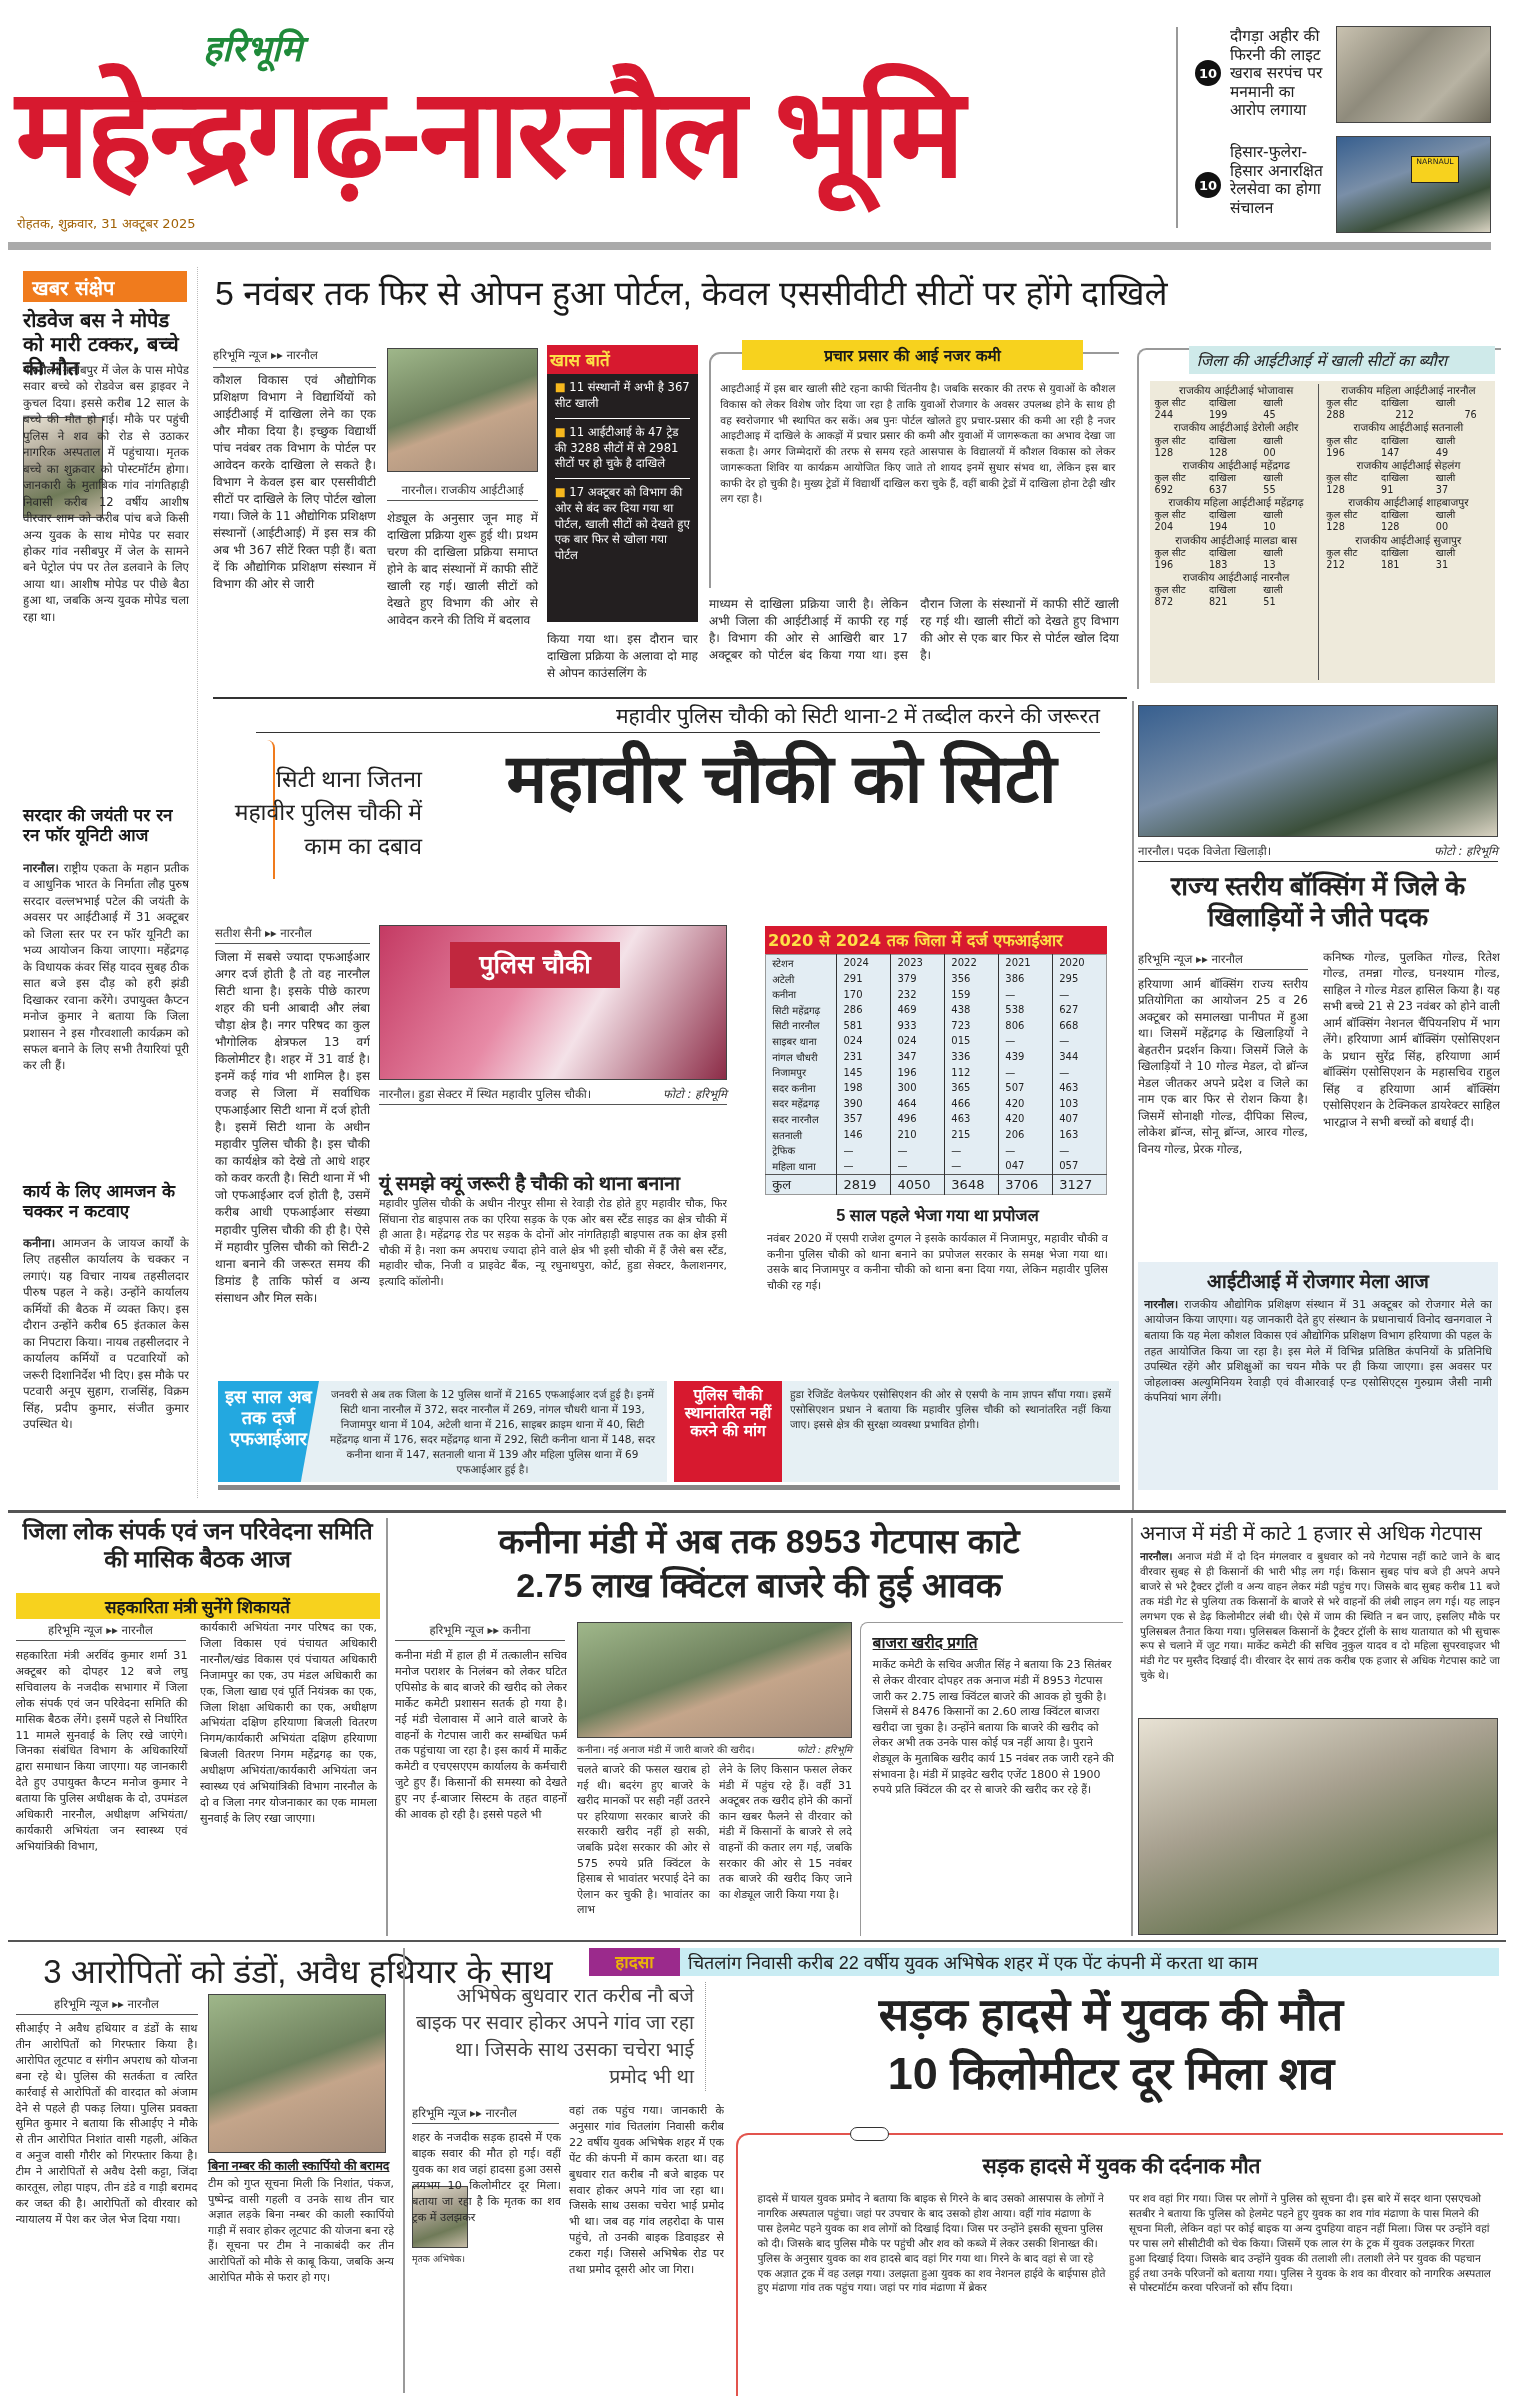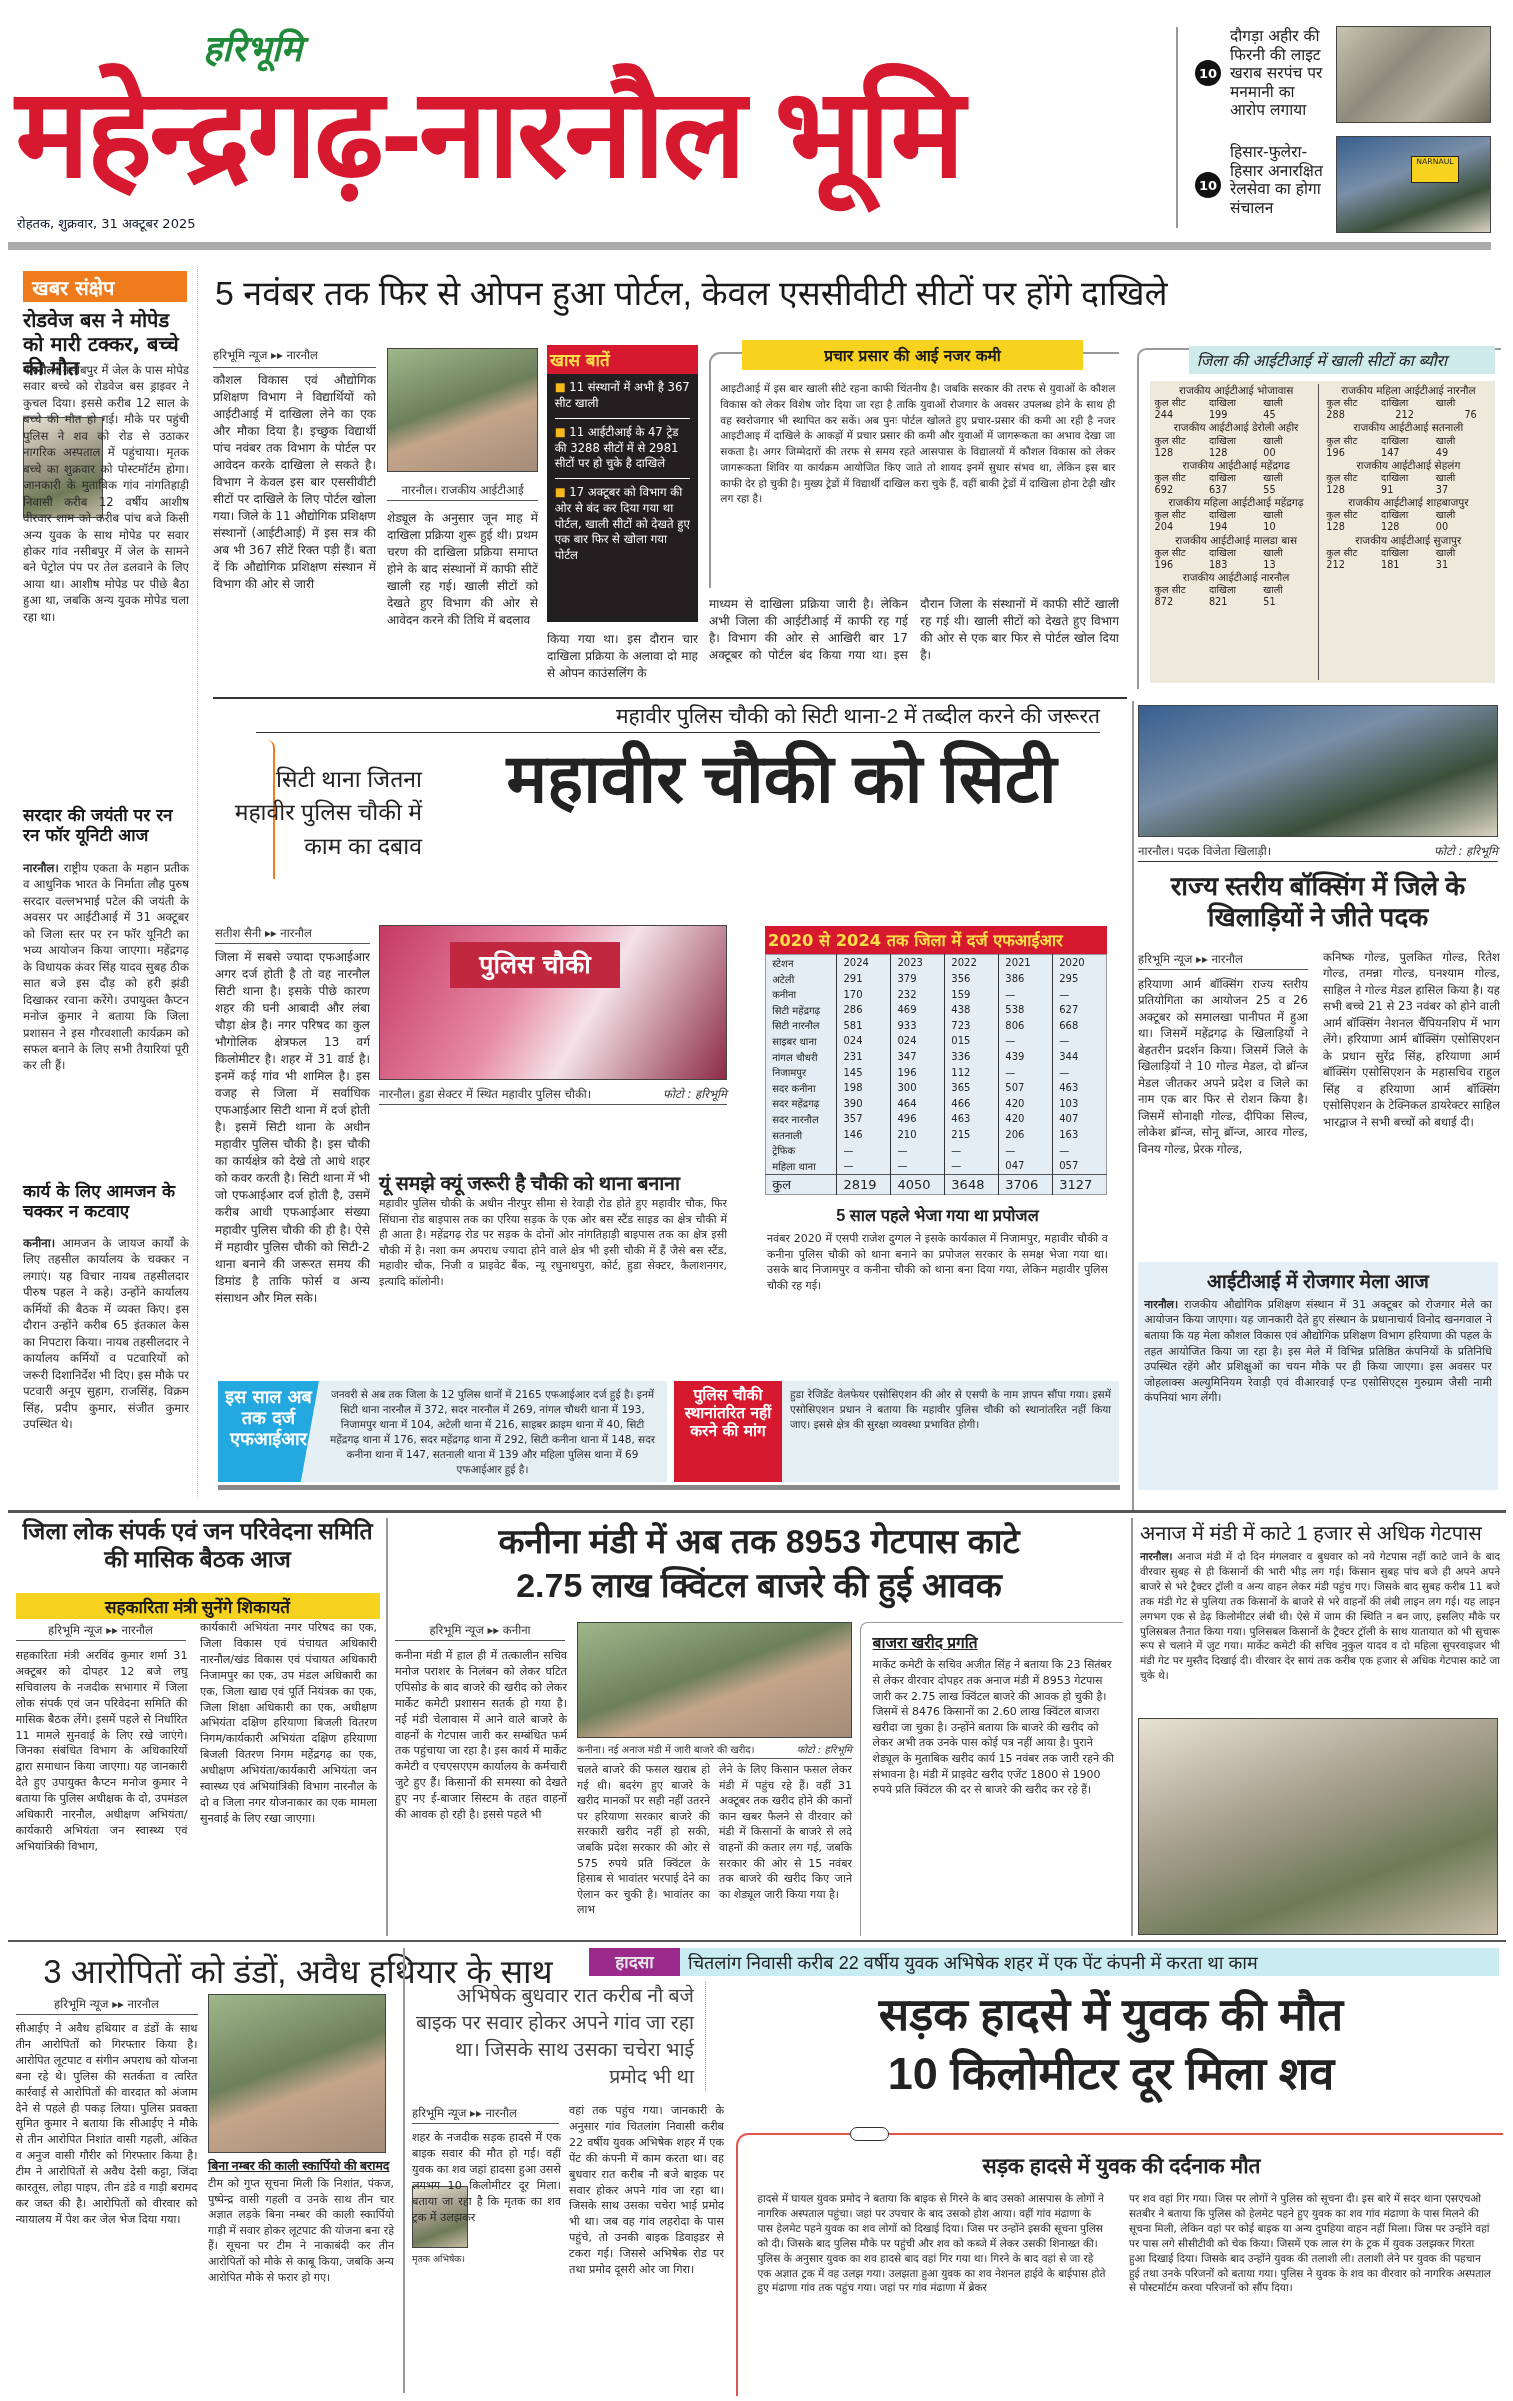--- a/index.html
+++ b/index.html
@@ -6,21 +6,21 @@
   body { width: 1514px; height: 2401px; background: #fff; font-family: "DejaVu Sans", sans-serif; color: #222; position: relative; overflow: hidden; }
   .abs { position: absolute; }
   .cond { font-family: "Liberation Sans", sans-serif; }
   p.body { font-size: 12px; line-height: 1.42; text-align: justify; color: #2a2a2a; }
   .dotv { border-left: 1.5px dotted #bbb; }
   .gray-bar { background: #aaa; height: 7.7px; }
 
   
   .brand-small { color: #1f8a3a; font-weight: bold; font-size: 36px; font-family: "Liberation Sans", sans-serif; font-style: italic; }
   .masthead { color: #d7192f; font-weight: bold; font-size: 124px; letter-spacing: -3.1px; font-family: "Liberation Sans", sans-serif; line-height: 1; }
-  .dateline { font-size: 13px; color: #0f172a; }
+  .dateline { font-size: 13px; color: #a16207; }
   .teaser-num { width: 26px; height: 26px; border-radius: 50%; background: #111; color: #fff; font-weight: bold; font-size: 13px; display:flex; align-items:center; justify-content:center; }
   .teaser-text { font-size: 15.5px; line-height: 1.2; color: #222; }
   .photo { background: linear-gradient(135deg,#c9c2b0,#8f8b7c 40%,#b8b3a3 70%,#6f6b5c); border: 0.8px solid #444; }
   .photo.green { background: linear-gradient(160deg,#9fb78a,#6d7f5c 45%,#c4a58a 60%,#a38c7a); }
   .photo.blue { background: linear-gradient(160deg,#375f8f,#7a8fa8 40%,#3b4f3a 70%,#d9d3c2); }
   .photo.pink { background: linear-gradient(120deg,#c43a63,#e78aa6 40%,#f4e2e8 60%,#8c2c47); }
   .photo.warm { background: linear-gradient(160deg,#e8e2d4,#a7a08f 40%,#6f7a58 70%,#c8bda8); }
 
   
   .orange-tag { background: #f07b1d; color: #fff; font-weight: bold; font-size: 20px; padding: 3.1px 9.3px; }
@@ -29,21 +29,21 @@
   .red-box-head { background: #d7192f; color: #fde047; font-weight: bold; font-size: 18.6px; text-align: left; padding: 3.1px; }
   .dark-box { background: #231f20; color: #fff; }
   .yellow-tag { background: #f7d21e; font-weight: bold; color: #1a1a1a; }
   .bluebox { background: #e6f0f4; }
   .table-itl { background: #eeeadb; font-size: 11.6px; }
   .fir-table { background: #e3edf3; border: 1.5px solid #999; font-size: 11.6px; }
   .fir-table td, .fir-table th { padding: 0.8px 6.2px; text-align: left; font-weight: normal; }
   .fir-table td + td, .fir-table th + th { border-left: 0.8px solid #333; }
   .fir-table tr.total td { border-top: 1.5px solid #555; font-size: 13px; margin-left: 8px; }
   .cyan-box { background: #23a8e0; color: #fff; font-weight: bold; }
-  .purple-tag { background: #9b2a8c; color: #e5e5e5; font-weight: bold; }
+  .purple-tag { background: #9b2a8c; color: #eab308; font-weight: bold; }
   .lightcyan { background: #c9ecf3; }
 </style>
 </head>
 <body>
 
 <div class="abs brand-small" style="left:203px;top:23px;">हरिभूमि</div>
 <div class="abs masthead" style="left:15.5px;top:71px;width:1154px;">महेन्द्रगढ़-नारनौल भूमि</div>
 <div class="abs dateline" style="left:17px;top:214px;">रोहतक, शुक्रवार, 31 अक्टूबर 2025</div>
 <div class="abs gray-bar" style="left:7.7px;top:242px;width:1483px;"></div>
 

